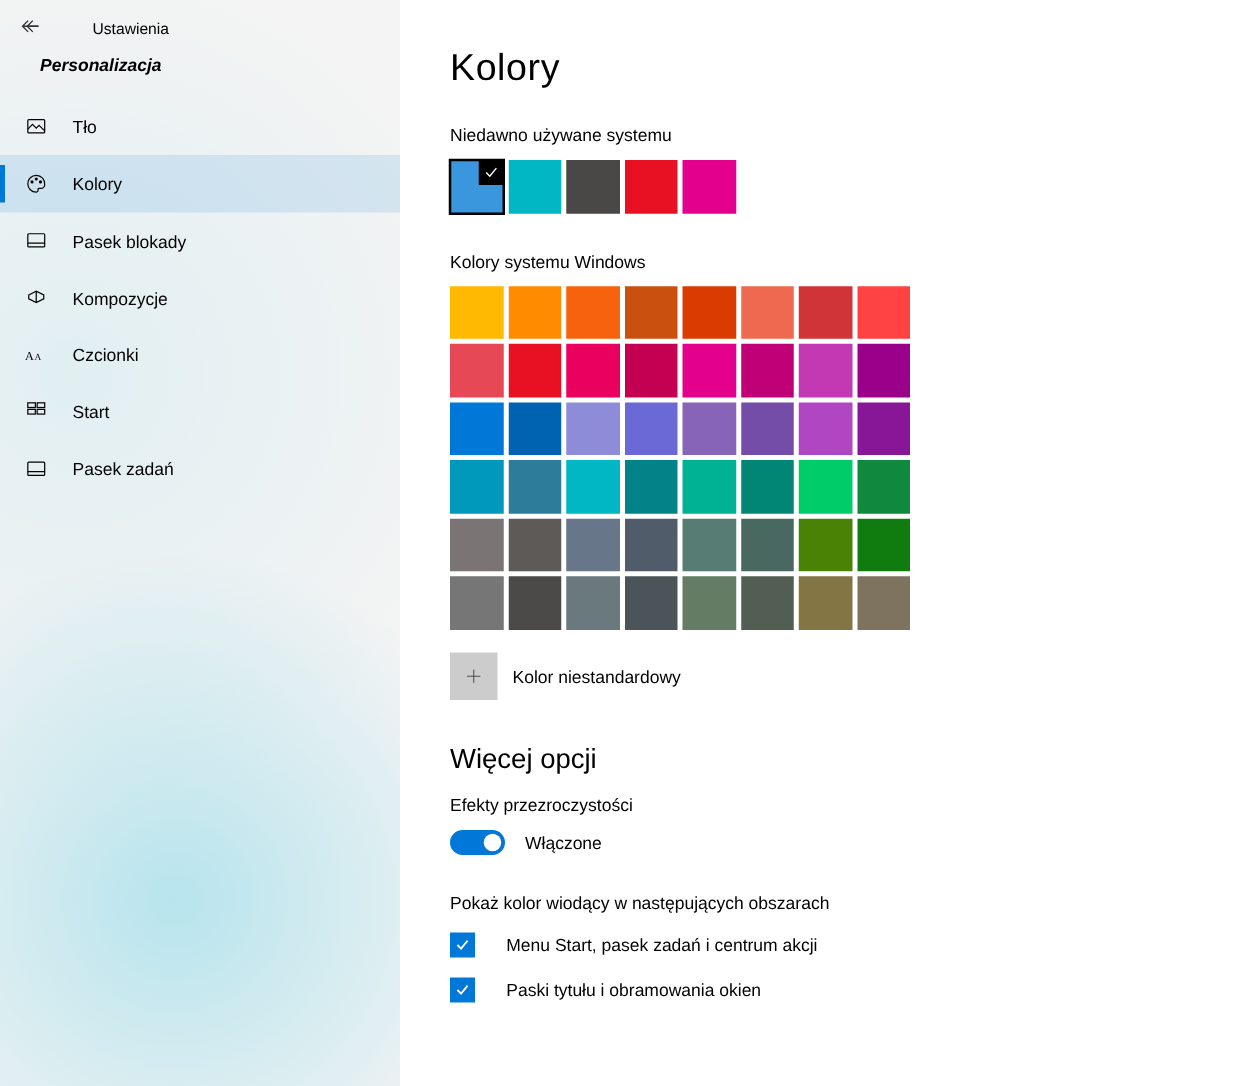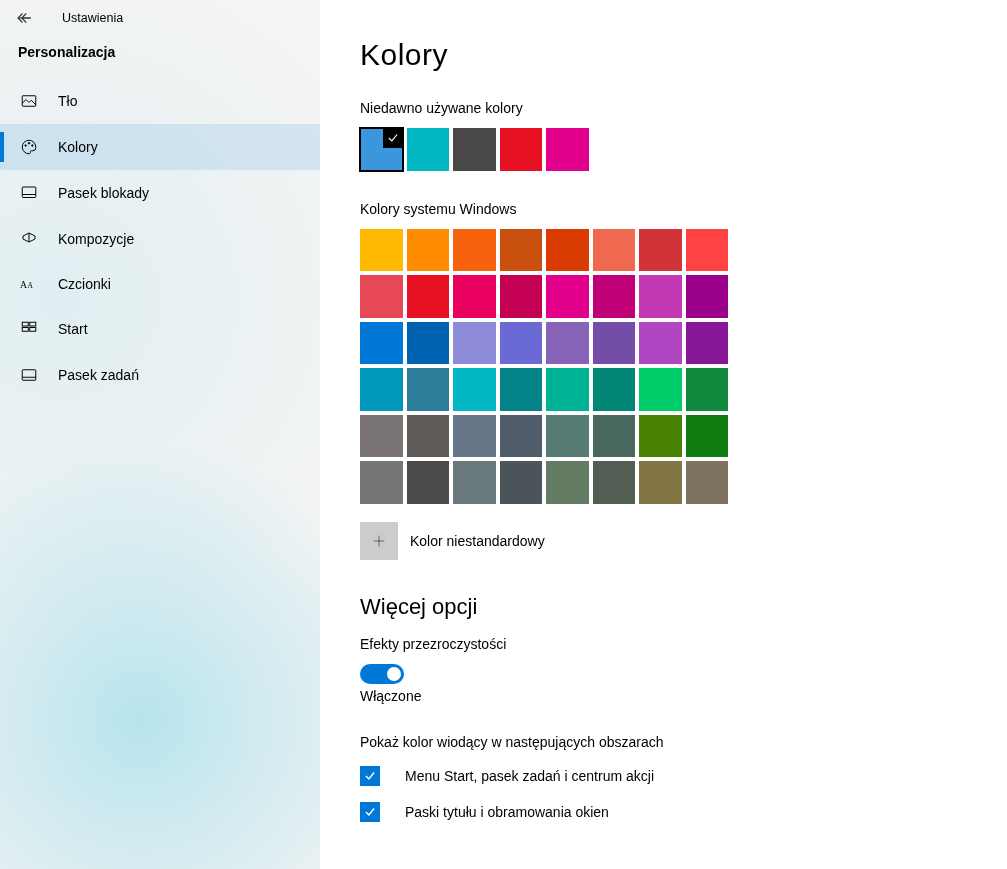--- a/index.html
+++ b/index.html
@@ -24,25 +24,25 @@
   width:320px;
   flex:0 0 320px;
   background:radial-gradient(ellipse 400px 400px at 140px 720px, rgba(0,180,216,0.25) 0%, rgba(0,180,216,0) 70%),
              radial-gradient(ellipse 500px 500px at 60px 300px, rgba(0,180,216,0.08) 0%, rgba(0,180,216,0) 70%),
              #f4f4f4;
   box-sizing:border-box;
   padding:0;
 }
 .titlebar{
   display:flex;
-  align-items:center;
+  align-items:flex-end;
   padding:6px 8px 6px 8px;
   height:36px;
   box-sizing:border-box;
-  gap:22px;
+  gap:34px;
 }
 .titlebar .back{
   width:32px;
   display:flex;
   justify-content:center;
   align-items:center;
   cursor:pointer;
 }
 .titlebar .back svg{
   width:18px;height:18px;
@@ -75,21 +75,22 @@
   outline:none;
 }
 .search .search-icon{
   position:absolute;
   right:8px;
   top:50%;
   transform:translateY(-50%) scaleX(-1);
 }
 .category{
   font-weight:600;
-  padding:8px 18px 18px 18px;
+  padding:8px 18px 18px 32px;
+  font-style:italic;
 }
 .nav{
   list-style:none;padding:0;margin:0;
 }
 .nav li{
   display:flex;align-items:center;
   gap:20px;
   padding:14px 28px 14px 20px;
   cursor:pointer;
   position:relative;
@@ -149,21 +150,21 @@
 .custom-color{
   display:flex;align-items:center;gap:12px;
   margin-top:18px;
 }
 .custom-color .plus{
   width:38px;height:38px;background:#ccc;
   display:flex;align-items:center;justify-content:center;
   font-size:18px;color:#333;cursor:pointer;
 }
 .toggle-row{
-  display:flex;align-items:flex-start;gap:4px;margin-top:8px;flex-direction:column;
+  display:flex;align-items:center;gap:16px;margin-top:8px;
 }
 .toggle{
   width:44px;height:20px;border-radius:11px;background:var(--accent);
   position:relative;cursor:pointer;
 }
 .toggle::after{
   content:"";position:absolute;right:3px;top:3px;
   width:14px;height:14px;border-radius:50%;background:#fff;
 }
 .checkbox-row{
@@ -263,21 +264,21 @@
             </svg>
         </span>
         <span class="label">Pasek zadań</span>
       </li>
     </ul>
   </aside>
 
   <main class="content">
     <h1>Kolory</h1>
 
-    <div class="subtitle">Niedawno używane kolory</div>
+    <div class="subtitle">Niedawno używane systemu</div>
     <div class="swatches recent" id="recent-swatches">
         <div class="swatch" style="background: rgb(58, 150, 221);">
           <div class="check">
             <svg viewBox="0 0 24 24">
               <path d="M5 12l5 5 9-11"></path>
             </svg>
           </div>
         </div>
         <div class="swatch" style="background: rgb(0, 183, 195);"></div>
         <div class="swatch" style="background: rgb(74, 72, 70);"></div>

